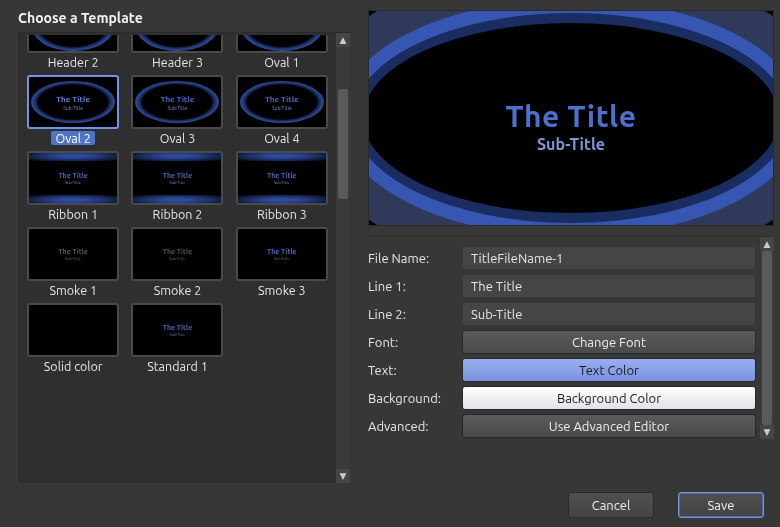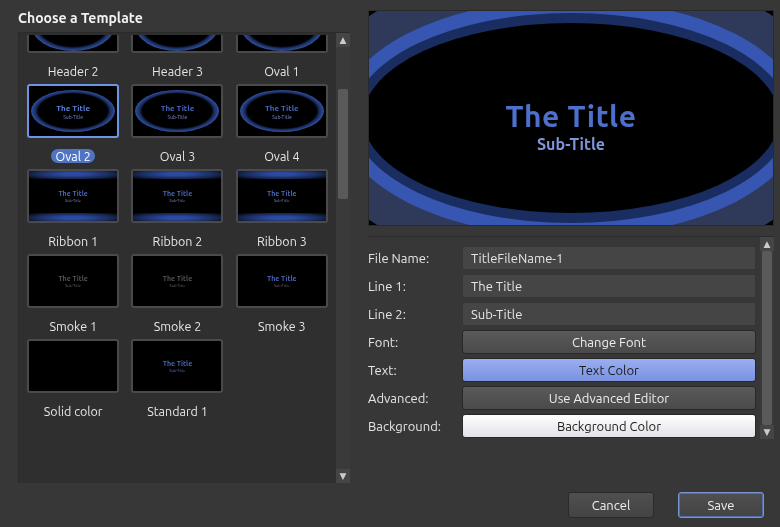--- a/index.html
+++ b/index.html
@@ -30,22 +30,22 @@
   .thumb {
     width: 92px; height: 54px;
     background: #000;
     border: 2px solid #4a4a4a;
     border-radius: 3px;
     position: relative;
     overflow: hidden;
   }
   .thumb.partial { height: 18px; border-radius: 0 0 3px 3px; border-top: none; }
   .thumb.selected { border-color: #6f93e6; }
-  .caption { font-size: 12.5px; color: #e6e5e5; margin-top: 11px; margin-bottom: 4px; text-align: center; }
-  .caption.selected { background: #5074c4; color: #fff; padding: 0 4px; border-radius: 7px; }
+  .caption { font-size: 12.5px; color: #e6e5e5; margin-top: 2px; margin-bottom: 4px; text-align: center; }
+  .caption.selected { background: #5074c4; color: #fff; padding: 0 4px; border-radius: 2px; }
   .scrollbar { width: 14px; background: #3a3a3a; display: flex; flex-direction: column; align-items: center; }
   .sb-btn { width: 14px; height: 14px; background: #454545; display:flex; align-items:center; justify-content:center; font-size:9px; color:#ccc; }
   .sb-track { flex: 1; width: 14px; background: #3a3a3a; position: relative; }
   .sb-thumb { position: absolute; left: 2px; width: 10px; background: #5a5a5a; border-radius: 2px; }
 
   
   .t-oval::before {
     content: ""; position: absolute; left: 2px; right: 2px; top: 4px; bottom: 4px;
     border-radius: 50%;
     background: radial-gradient(ellipse at center, #000 58%, #1a2d60 63%, #3b5fb8 74%, #2a2a3a 88%);
@@ -265,26 +265,26 @@
           </div>
           <div class="row">
             <label>Font:</label>
             <div class="btn gray">Change Font</div>
           </div>
           <div class="row">
             <label>Text:</label>
             <div class="btn blue">Text Color</div>
           </div>
           <div class="row">
+            <label>Background:</label>
+            <div class="btn white">Background Color</div>
+          </div>
+          <div class="row">
             <label>Advanced:</label>
             <div class="btn gray">Use Advanced Editor</div>
-          </div>
-          <div class="row">
-            <label>Background:</label>
-            <div class="btn white">Background Color</div>
           </div>
 
         </div>
         <div class="scrollbar">
           <div class="sb-btn">▲</div>
           <div class="sb-track">
             <div class="sb-thumb" style="top:0; bottom:0;"></div>
           </div>
           <div class="sb-btn">▼</div>
         </div>

